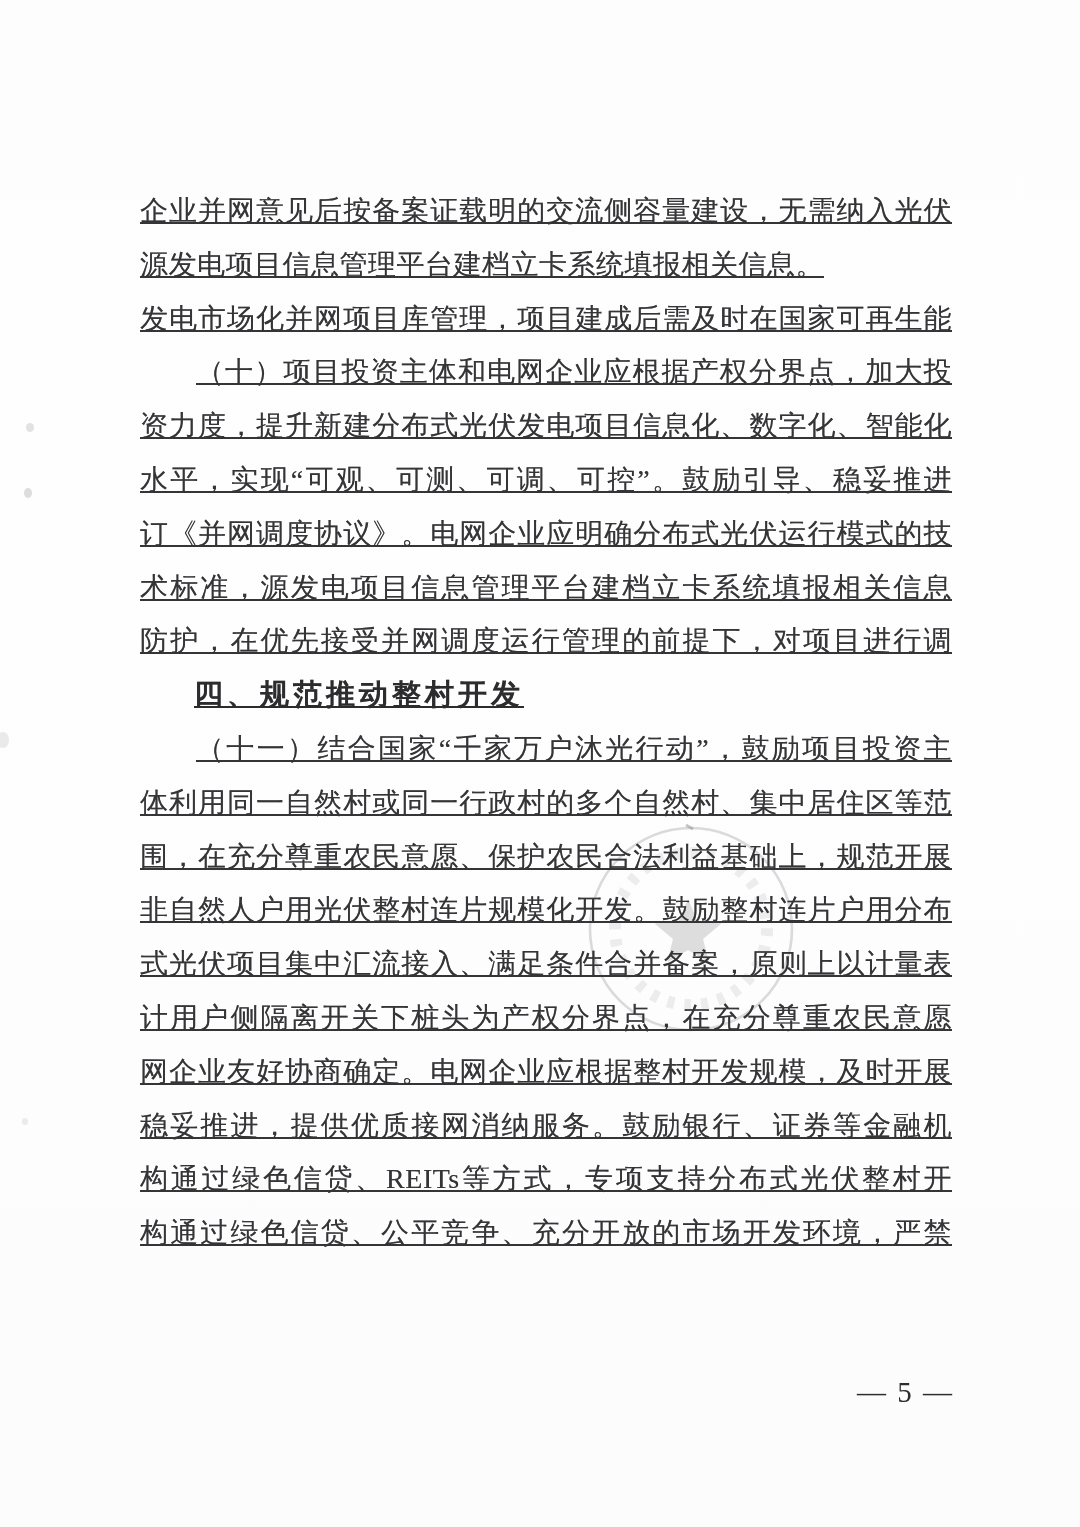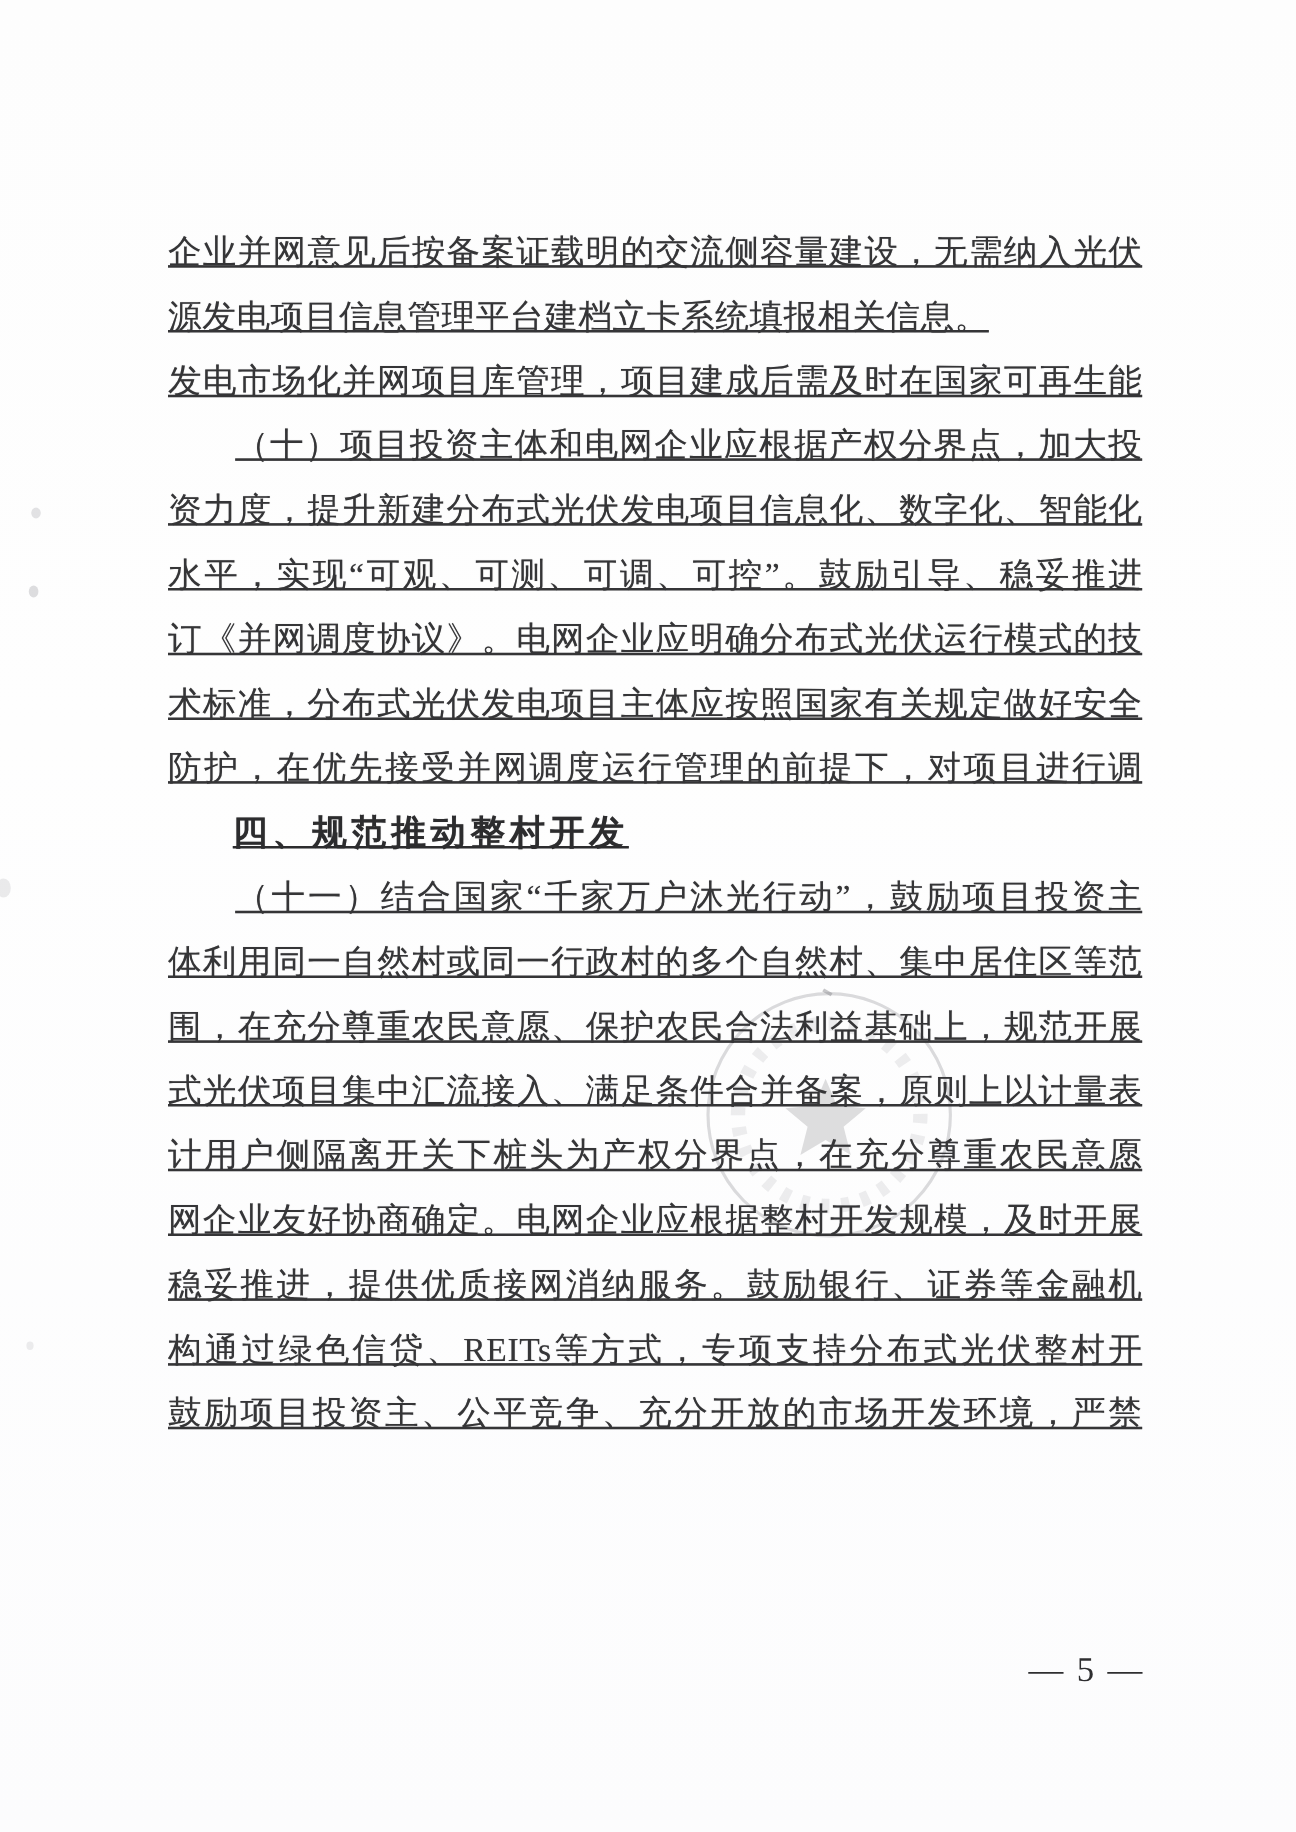--- a/index.html
+++ b/index.html
@@ -101,31 +101,32 @@
 
   <div class="text-block">
     <div class="line">企业并网意见后按备案证载明的交流侧容量建设，无需纳入光伏</div>
     <div class="line short">源发电项目信息管理平台建档立卡系统填报相关信息。</div>
     <div class="line">发电市场化并网项目库管理，项目建成后需及时在国家可再生能</div>
 
     <div class="line indent">（十）项目投资主体和电网企业应根据产权分界点，加大投</div>
     <div class="line">资力度，提升新建分布式光伏发电项目信息化、数字化、智能化</div>
     <div class="line">水平，实现“可观、可测、可调、可控”。鼓励引导、稳妥推进</div>
     <div class="line">订《并网调度协议》。电网企业应明确分布式光伏运行模式的技</div>
-    <div class="line">术标准，分布式光伏发电项目主体应按照国家有关规定做好安全</div>
+    <div class="line">术标准，源发电项目信息管理平台建档立卡系统填报相关信息</div>
     <div class="line">防护，在优先接受并网调度运行管理的前提下，对项目进行调控。</div>
 
     <div class="line heading">四、规范推动整村开发</div>
 
     <div class="line indent">（十一）结合国家“千家万户沐光行动”，鼓励项目投资主</div>
     <div class="line">体利用同一自然村或同一行政村的多个自然村、集中居住区等范</div>
     <div class="line">围，在充分尊重农民意愿、保护农民合法利益基础上，规范开展</div>
+    <div class="line">非自然人户用光伏整村连片规模化开发。鼓励整村连片户用分布</div>
     <div class="line">式光伏项目集中汇流接入、满足条件合并备案，原则上以计量表</div>
     <div class="line">计用户侧隔离开关下桩头为产权分界点，在充分尊重农民意愿</div>
     <div class="line">网企业友好协商确定。电网企业应根据整村开发规模，及时开展</div>
     <div class="line">稳妥推进，提供优质接网消纳服务。鼓励银行、证券等金融机</div>
     <div class="line">构通过绿色信贷、REITs等方式，专项支持分布式光伏整村开发。</div>
-    <div class="line">鼓励项目投资主、公平竞争、充分开放的市场开发环境，严禁</div>
+    <div class="line">构通过绿色信贷、公平竞争、充分开放的市场开发环境，严禁</div>
   </div>
 
   <div class="page-number">— 5 —</div>
 
 </div>
 
 </body></html>

